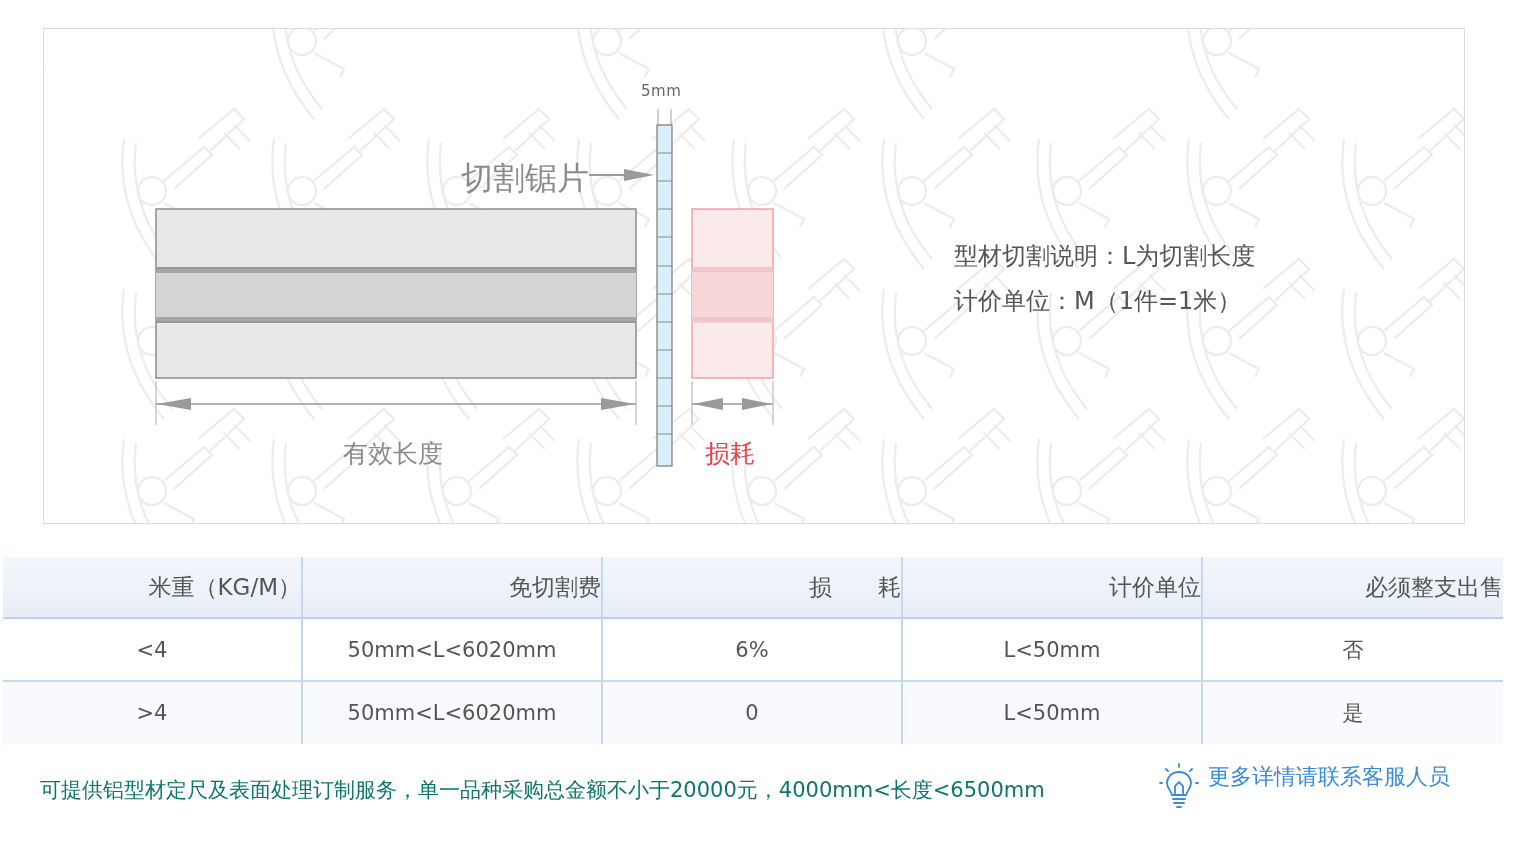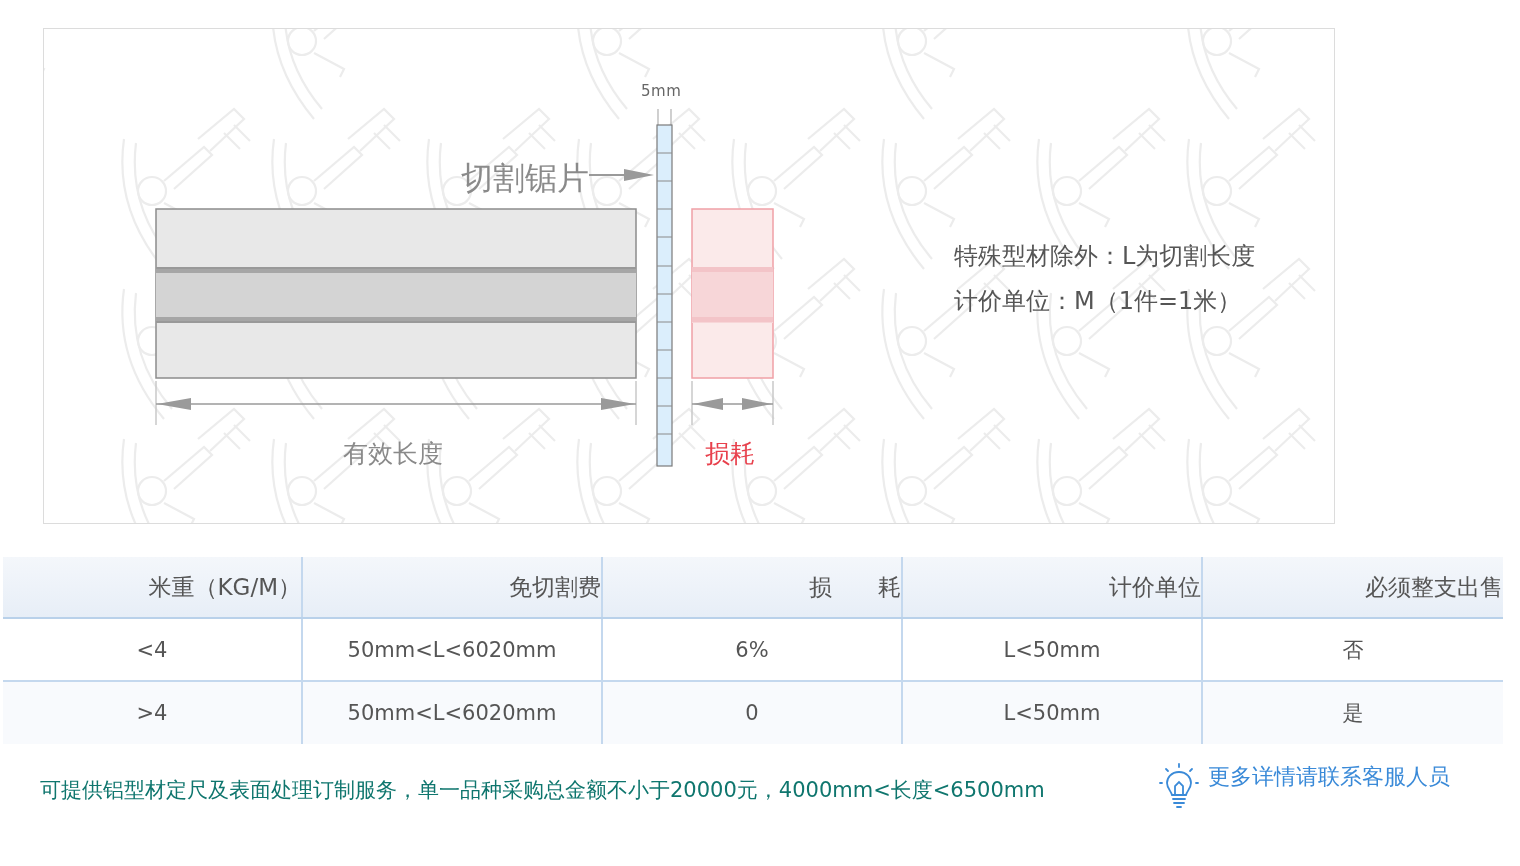--- a/index.html
+++ b/index.html
@@ -1,20 +1,20 @@
 <!DOCTYPE html>
 <html><head>
   <meta charset="utf-8">
   <style>
     * { margin: 0; padding: 0; box-sizing: border-box; }
     html, body { width: 1520px; height: 866px; background: #ffffff; overflow: hidden; }
     body { position: relative; font-family: "DejaVu Sans", "Liberation Sans", sans-serif; color: #555; }
 
     .diagram-frame {
-      position: absolute; left: 43px; top: 28px; width: 1292px; height: 496px;
+      position: absolute; left: 43px; top: 28px; width: 1422px; height: 496px;
       border: 1px solid #dcdcdc; background: #fff; overflow: hidden;
     }
     .watermark-layer { position: absolute; inset: 0; pointer-events: none; }
 
     .abs { position: absolute; }
     .blade-label { font-size: 32px; color: #8a8a8a; white-space: nowrap; }
     .mm-label { font-size: 15px; color: #666; letter-spacing: 0.5px; }
     .dim-label { font-size: 25px; color: #8a8a8a; white-space: nowrap; }
     .loss-label { font-size: 25px; color: #e8404c; white-space: nowrap; }
 
@@ -147,21 +147,21 @@
     <polygon points="649,375 679,369 679,381" fill="#9a9a9a"></polygon>
     <polygon points="728,375 698,369 698,381" fill="#9a9a9a"></polygon>
   </svg>
 
   <div class="abs mm-label" style="left:597px; top:53px;">5mm</div>
   <div class="abs blade-label" style="left:417px; top:128px;">切割锯片</div>
   <div class="abs dim-label" style="left:299px; top:408px;">有效长度</div>
   <div class="abs loss-label" style="left:661px; top:408px;">损耗</div>
 
   <div class="desc">
-    <div>特殊型材除外：L为切割长度</div>
+    <div>型材切割说明：L为切割长度</div>
     <div>计价单位：M（1件=1米）</div>
   </div>
 </div>
 
 <table class="spec-table">
   <colgroup>
     <col style="width:299px">
       <col style="width:300px">
       <col style="width:300px">
       <col style="width:300px">

